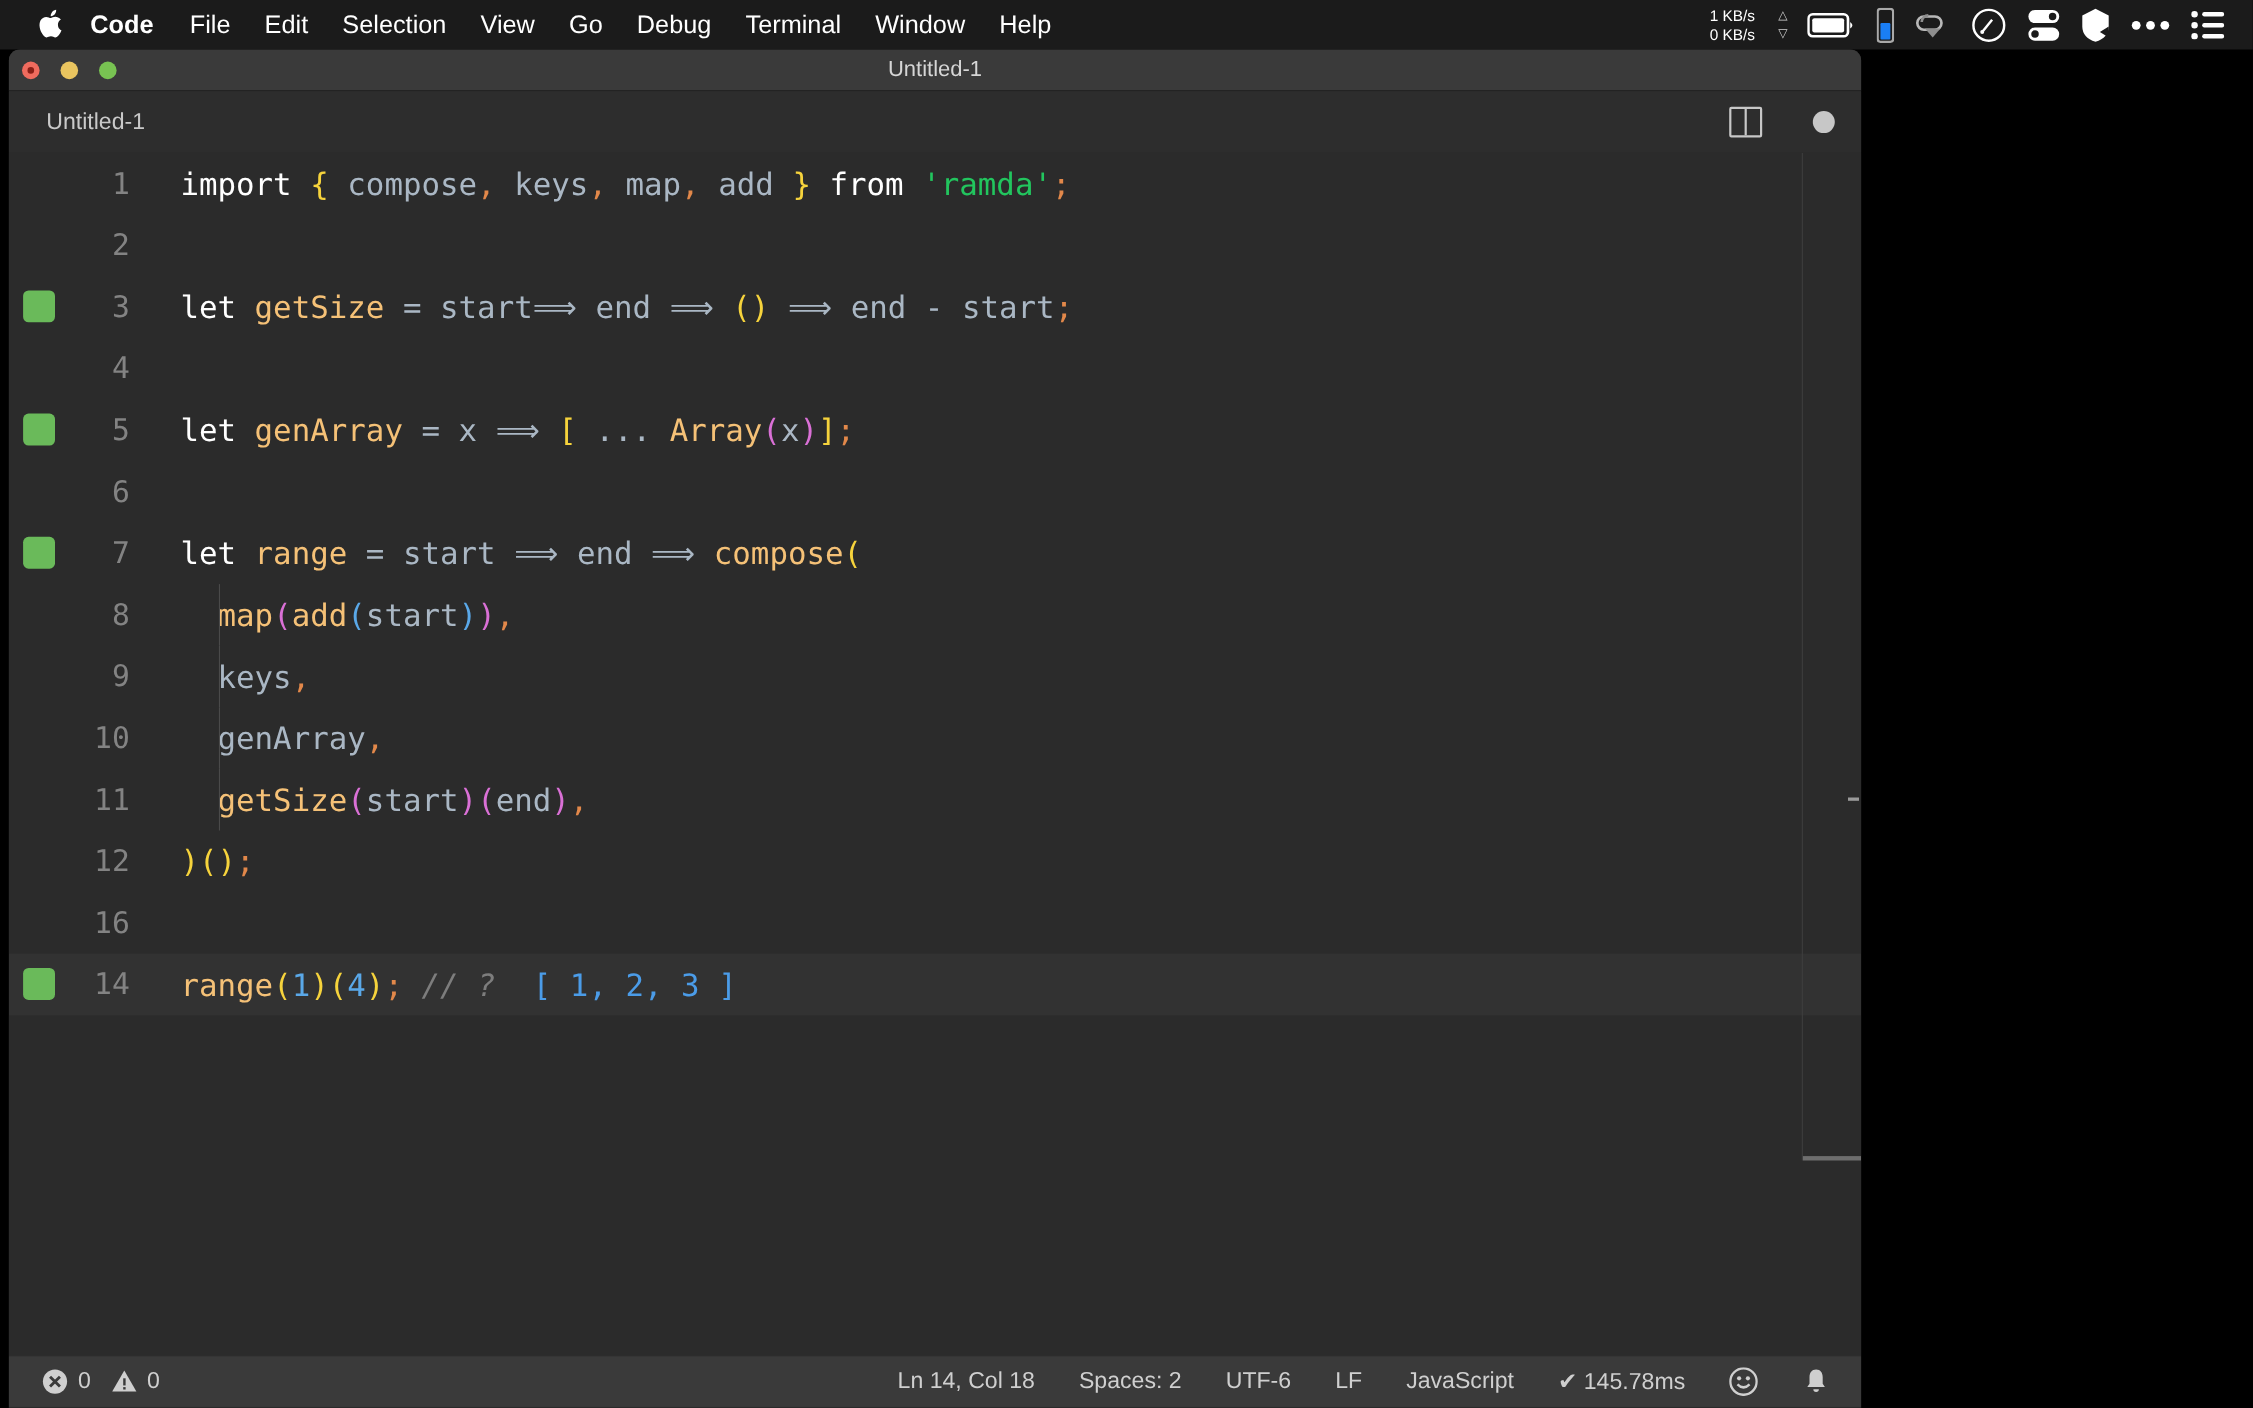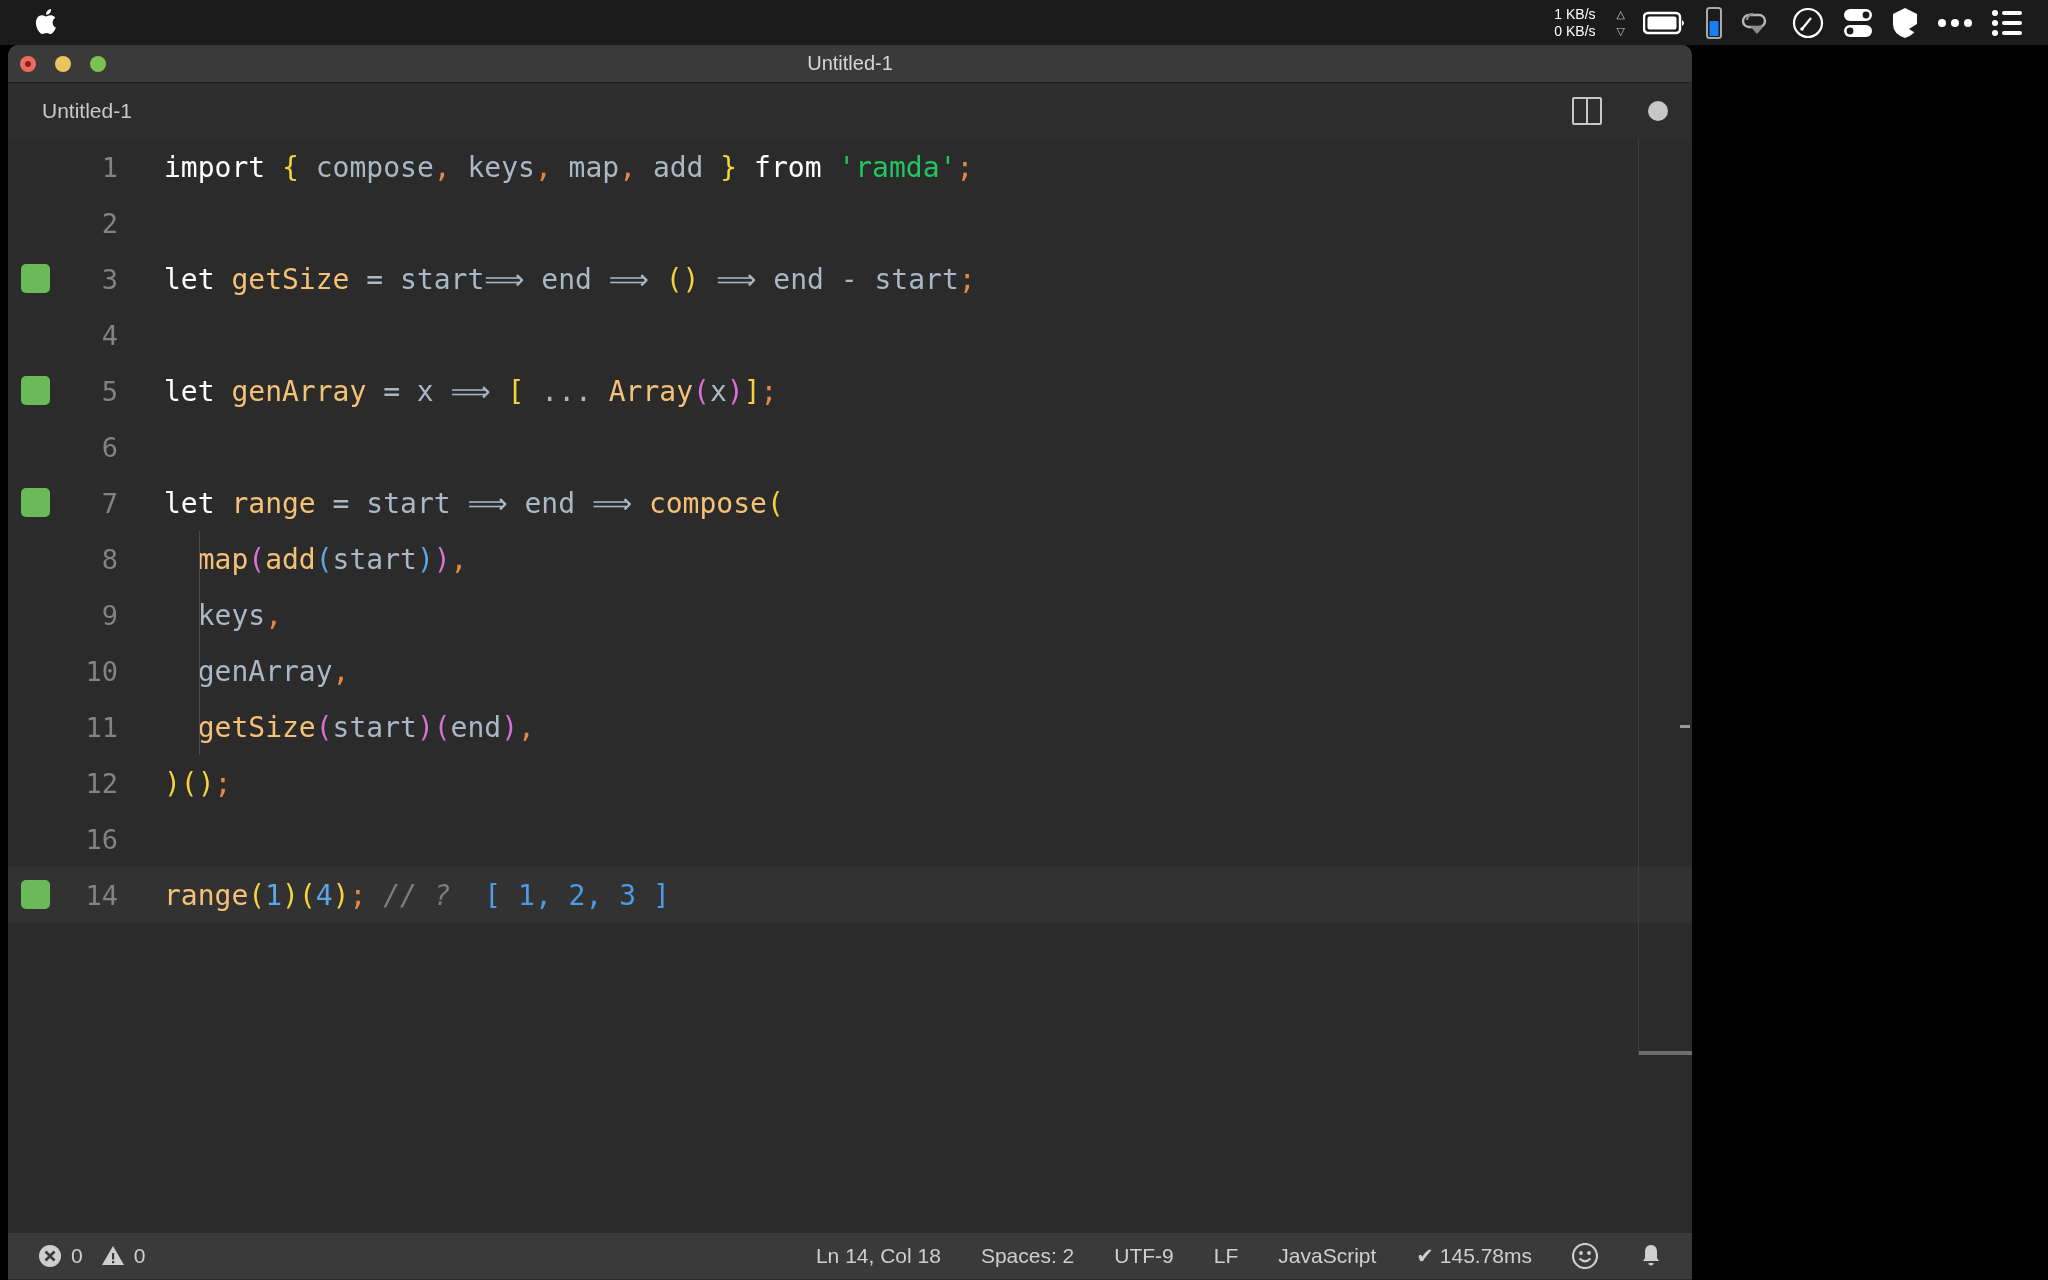--- a/index.html
+++ b/index.html
@@ -190,20 +190,32 @@
 </style>
 </head>
 <body>
 
 <div id="menubar">
   <div class="apple-logo">
     <svg viewBox="0 0 24 28" width="26" height="30">
       <path fill="#ffffff" d="M17.3 14.6c0-3 2.4-4.4 2.5-4.5-1.4-2-3.5-2.3-4.2-2.3-1.8-.2-3.5 1-4.4 1-.9 0-2.3-1-3.8-1-2 .1-3.8 1.1-4.8 2.9-2 3.5-.5 8.7 1.5 11.6 1 1.4 2.1 3 3.6 2.9 1.4-.1 2-.9 3.7-.9s2.2.9 3.8.9c1.5 0 2.5-1.4 3.5-2.8 1.1-1.6 1.5-3.2 1.6-3.3-.1 0-3-1.2-3-4.5zM14.6 5.6c.8-1 1.3-2.4 1.2-3.8-1.2.1-2.6.8-3.4 1.8-.7.9-1.4 2.3-1.2 3.6 1.3.1 2.6-.7 3.4-1.6z"></path>
     </svg>
   </div>
+  <div id="menu-items" style="display: flex; align-items: center;">
+      <div class="menu-item bold">Code</div>
+      <div class="menu-item">File</div>
+      <div class="menu-item">Edit</div>
+      <div class="menu-item">Selection</div>
+      <div class="menu-item">View</div>
+      <div class="menu-item">Go</div>
+      <div class="menu-item">Debug</div>
+      <div class="menu-item">Terminal</div>
+      <div class="menu-item">Window</div>
+      <div class="menu-item">Help</div>
+    </div>
 
   <div id="menubar-right">
     <div class="net-speed">
       <div class="nums">
         <div>1 KB/s</div>
         <div>0 KB/s</div>
       </div>
       <div class="arrows">
         <div>△</div>
         <div>▽</div>
@@ -345,21 +357,21 @@
             <rect x="11" y="17" width="2.2" height="2.2" fill="#3a3a3a"></rect>
           </svg>
         </span>
         <span class="st-item">0</span>
       </div>
     </div>
 
     <div id="status-right">
       <span class="st-item">Ln 14, Col 18</span>
       <span class="st-item">Spaces: 2</span>
-      <span class="st-item">UTF-9</span>
+      <span class="st-item">UTF-6</span>
       <span class="st-item">LF</span>
       <span class="st-item">JavaScript</span>
       <span class="st-item">✔ 145.78ms</span>
       <span class="smiley">
         <svg width="26" height="26" viewBox="0 0 26 26">
           <circle cx="13" cy="13" r="12" fill="none" stroke="#cfcfcf" stroke-width="2.2"></circle>
           <circle cx="9" cy="10" r="1.9" fill="#cfcfcf"></circle>
           <circle cx="17" cy="10" r="1.9" fill="#cfcfcf"></circle>
           <path d="M7.5 15.5 Q13 21 18.5 15.5" fill="none" stroke="#cfcfcf" stroke-width="2.2"></path>
         </svg>

